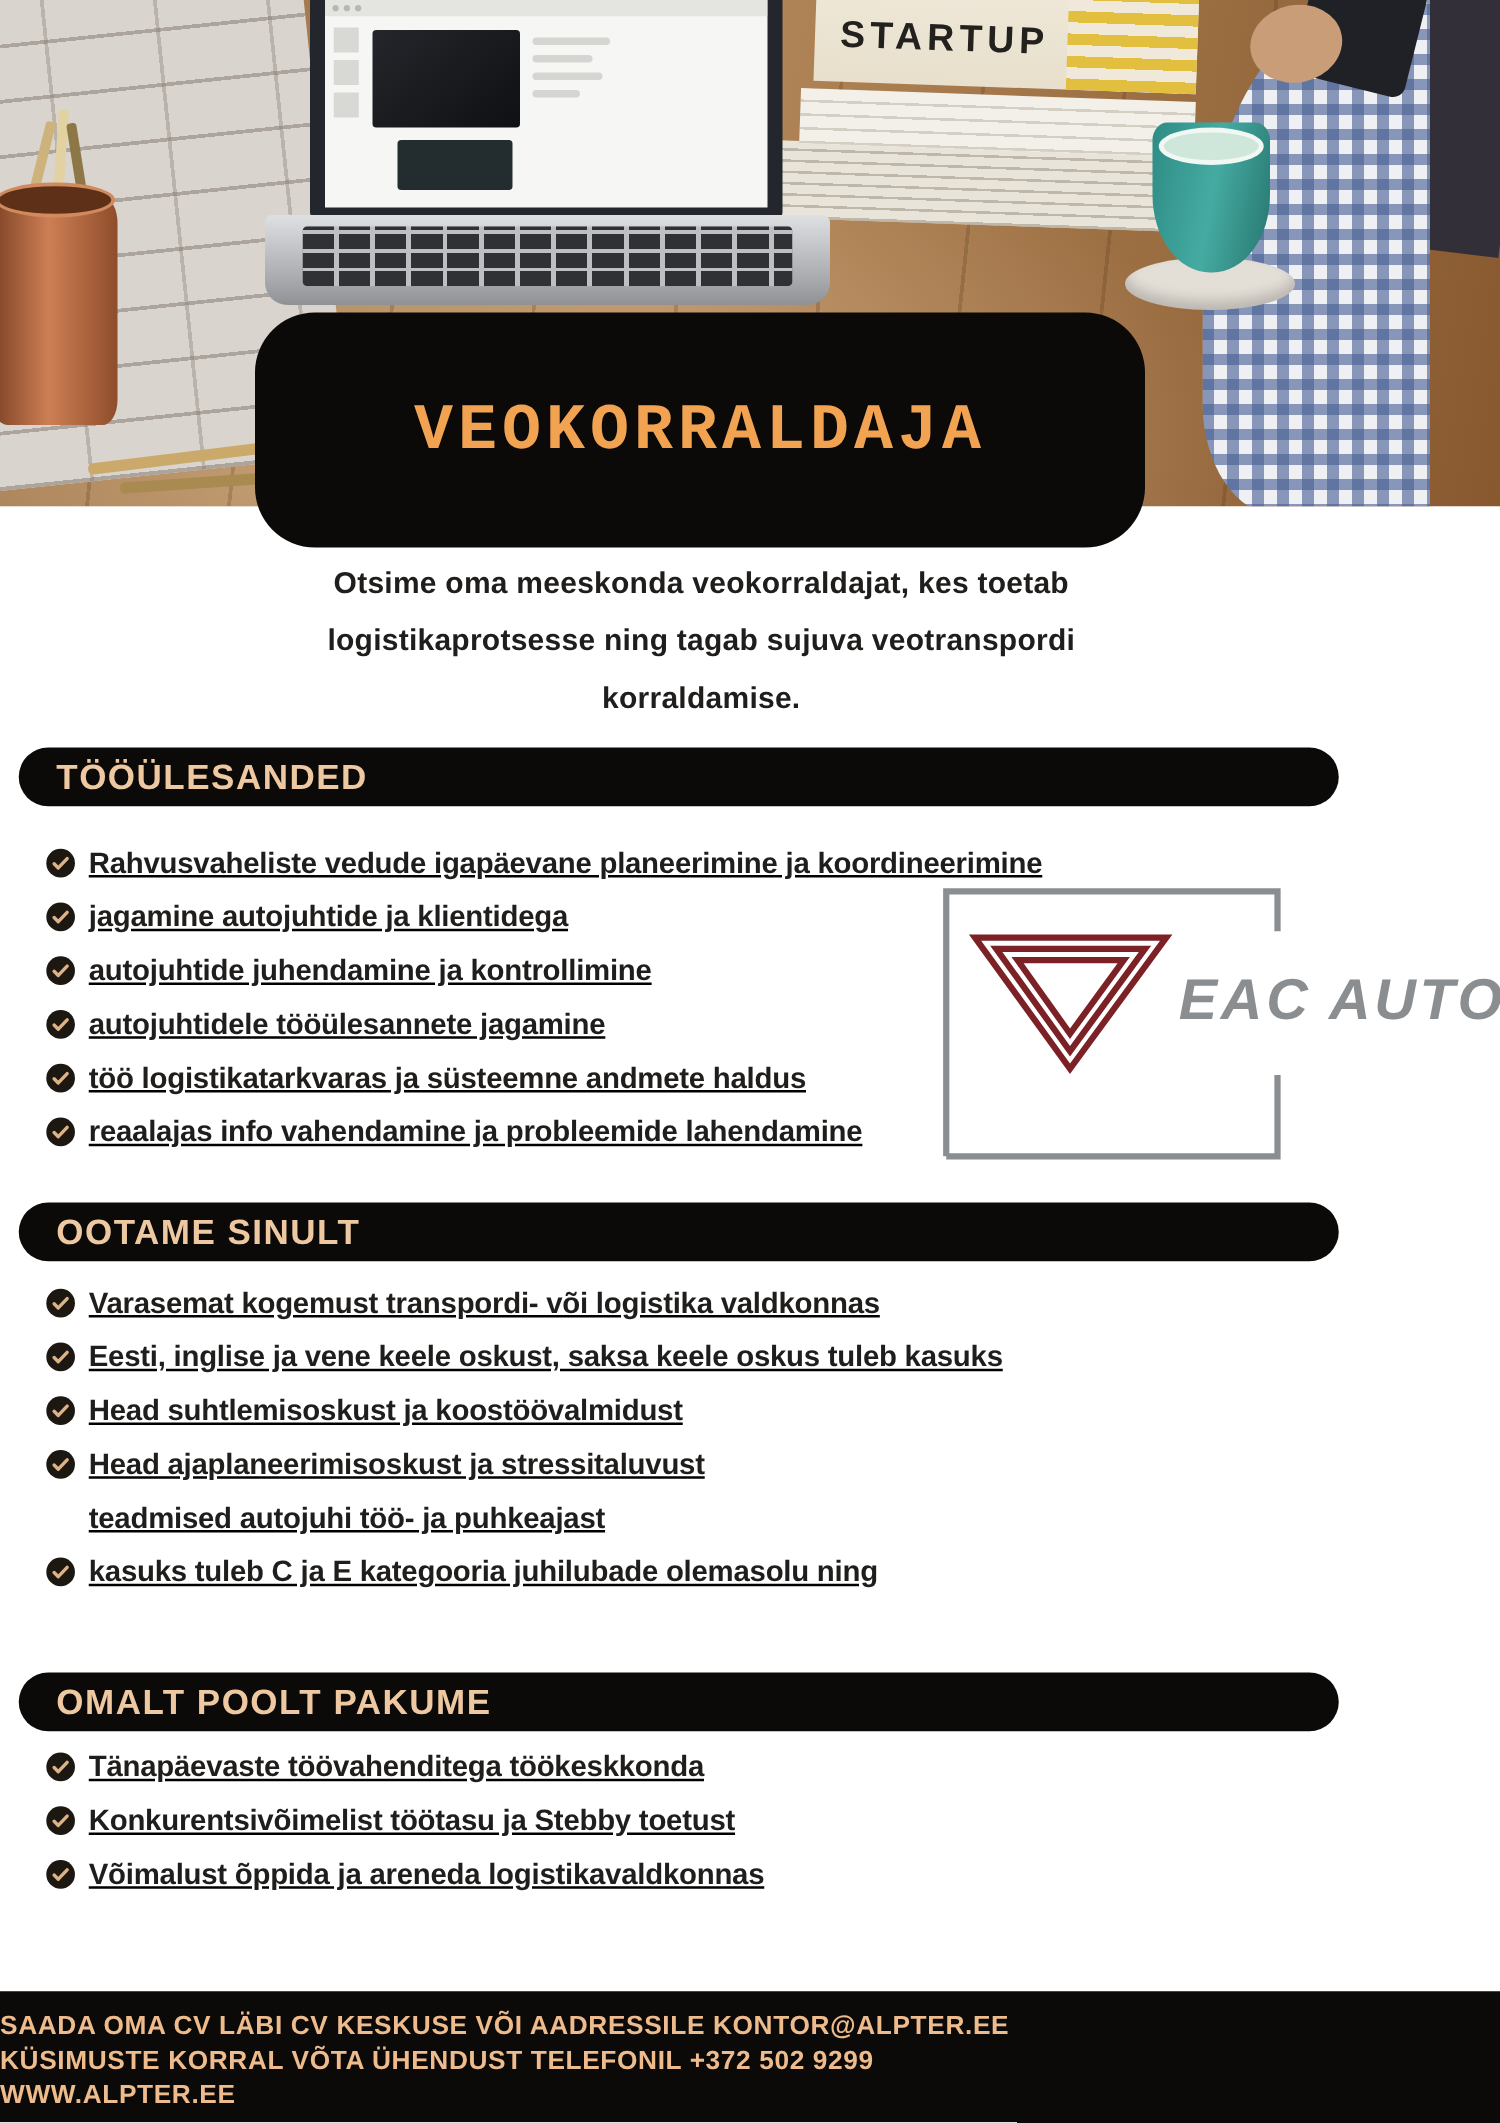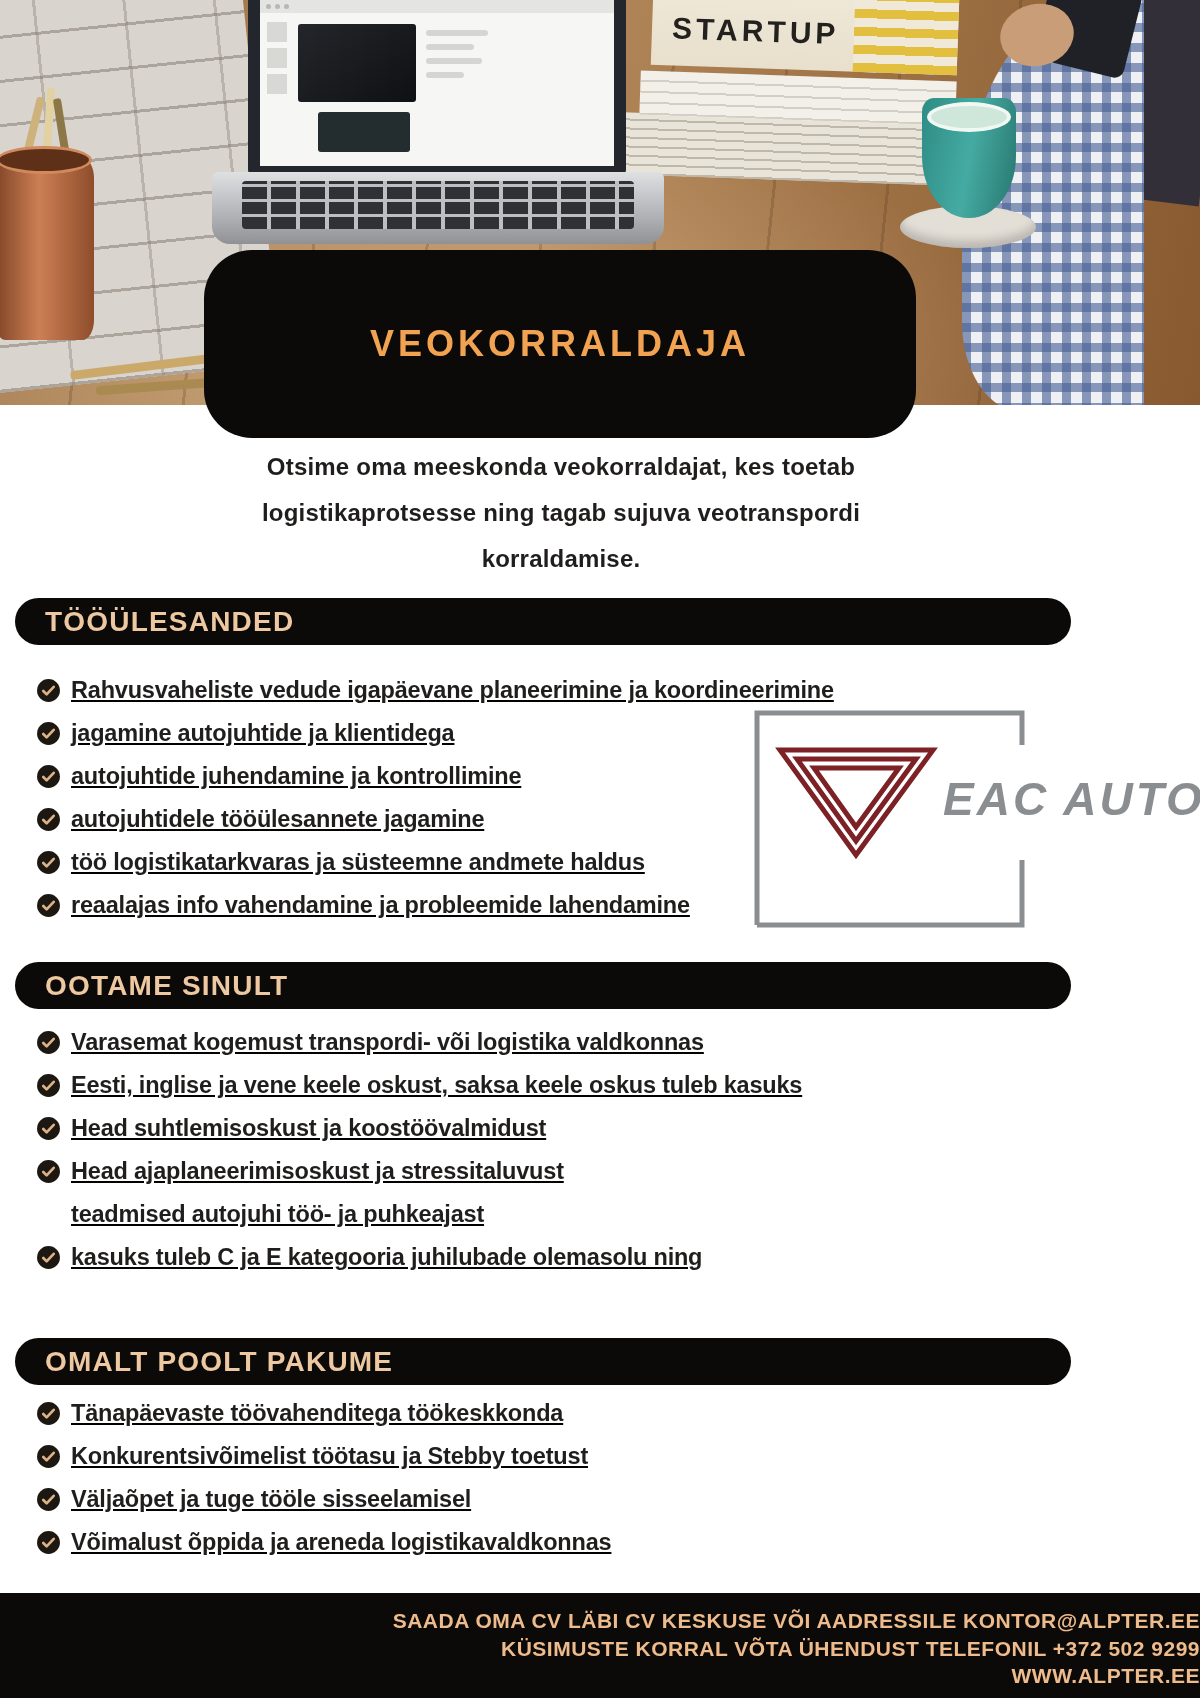--- a/index.html
+++ b/index.html
@@ -81,21 +81,21 @@
       repeating-linear-gradient(90deg,rgba(72,96,148,.62) 0 9px,transparent 9px 20px);
     border-radius:150px 0 0 60px / 230px 0 0 90px;}
   .phone{position:absolute;left:1042px;top:-20px;width:92px;height:90px;background:#1f2126;border-radius:10px;
     transform:rotate(14deg);}
   .hand{position:absolute;left:1000px;top:4px;width:74px;height:62px;background:#c89d78;border-radius:50%;
     transform:rotate(-12deg);}
 
   
   .title-box{position:absolute;left:204px;top:250px;width:712px;height:188px;border-radius:48px;
     background:var(--panel-black);display:flex;align-items:center;justify-content:center;}
-  .title-box h1{margin:0;color:var(--accent-orange);font-size:36px;font-weight:800;letter-spacing:4px;}
+  .title-box h1{margin:0;color:var(--accent-orange);font-size:52px;font-weight:800;letter-spacing:4px;font-family:Liberation Mono, monospace;}
 
   
   .intro{position:absolute;left:205px;top:444px;width:712px;text-align:center;
     color:var(--body-text);font-size:24px;font-weight:700;line-height:46px;white-space:pre-line;letter-spacing:.2px;}
 
   
   .section-bar{position:absolute;left:15px;width:1056px;height:47px;border-radius:24px;
     background:var(--panel-black);display:flex;align-items:center;}
   .section-bar span{color:var(--pill-text);font-size:28px;font-weight:700;letter-spacing:1.2px;padding-left:30px;}
 
@@ -104,21 +104,21 @@
   .bullet-row{height:43px;display:flex;align-items:center;}
   .check-wrap{width:25px;height:25px;flex:0 0 25px;display:flex;align-items:center;justify-content:center;}
   .check-spacer{width:25px;flex:0 0 25px;}
   .bullet-text{margin-left:10px;color:var(--body-text);font-size:23.5px;font-weight:700;letter-spacing:-.2px;white-space:nowrap;}
 
   
   .logo{position:absolute;left:700px;top:645px;width:500px;height:300px;}
 
   
   .footer{position:absolute;left:0;top:1593px;width:1200px;height:105px;background:var(--panel-black);
-    display:flex;flex-direction:column;align-items:flex-end;justify-content:flex-start;padding-top:14px;box-sizing:border-box;}
+    display:flex;flex-direction:column;align-items:flex-start;justify-content:flex-start;padding-top:14px;box-sizing:border-box;}
   .footer div{color:var(--footer-text);font-size:21px;font-weight:700;letter-spacing:.5px;line-height:27.5px;}
 </style>
 </head>
 <body>
 
 <div class="page">
 
   <div class="hero" aria-hidden="true">
     <div class="planks"></div>
     <div class="brick-wall"></div>
@@ -328,29 +328,20 @@
         </span>
         <span class="bullet-text">Konkurentsivõimelist töötasu ja Stebby toetust</span>
       </div>
       <div class="bullet-row">
         <span class="check-wrap">
           <svg width="25" height="25" viewBox="0 0 24 24">
             <circle cx="12" cy="12" r="11" fill="#1D1712"></circle>
             <path d="M7 12.5l3.2 3.2L17 8.5" stroke="#DCB286" stroke-width="2.6" fill="none" stroke-linecap="round" stroke-linejoin="round"></path>
           </svg>
         </span>
-        <span class="bullet-text">Väljaõpet ja tuge tööle sisseelamisel</span>
-      </div>
-      <div class="bullet-row">
-        <span class="check-wrap">
-          <svg width="25" height="25" viewBox="0 0 24 24">
-            <circle cx="12" cy="12" r="11" fill="#1D1712"></circle>
-            <path d="M7 12.5l3.2 3.2L17 8.5" stroke="#DCB286" stroke-width="2.6" fill="none" stroke-linecap="round" stroke-linejoin="round"></path>
-          </svg>
-        </span>
         <span class="bullet-text">Võimalust õppida ja areneda logistikavaldkonnas</span>
       </div>
     </div>
 
   <div class="footer">
     <div>SAADA OMA CV LÄBI CV KESKUSE VÕI AADRESSILE KONTOR@ALPTER.EE</div>
     <div>KÜSIMUSTE KORRAL VÕTA ÜHENDUST TELEFONIL +372 502 9299</div>
     <div>WWW.ALPTER.EE</div>
   </div>
 

